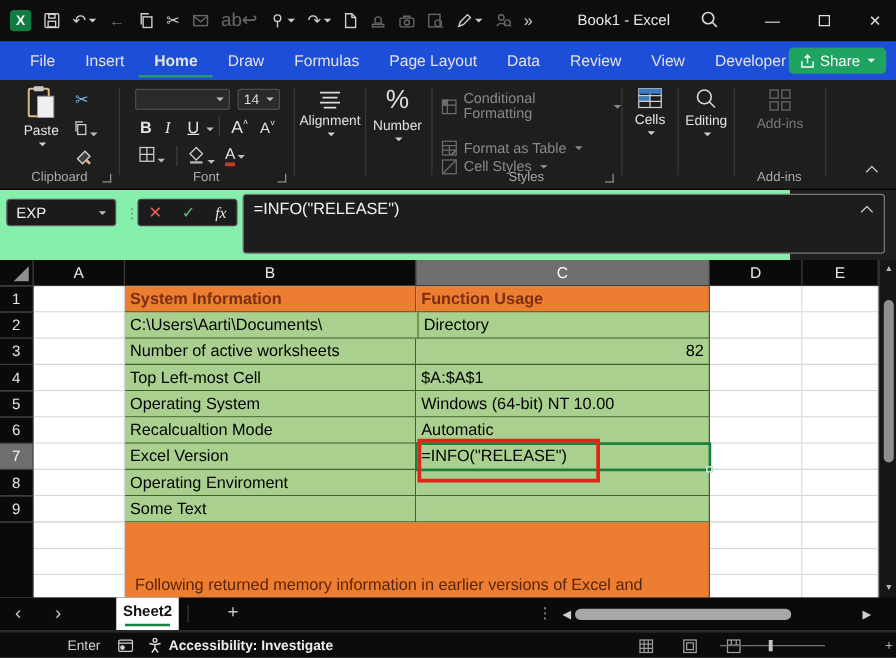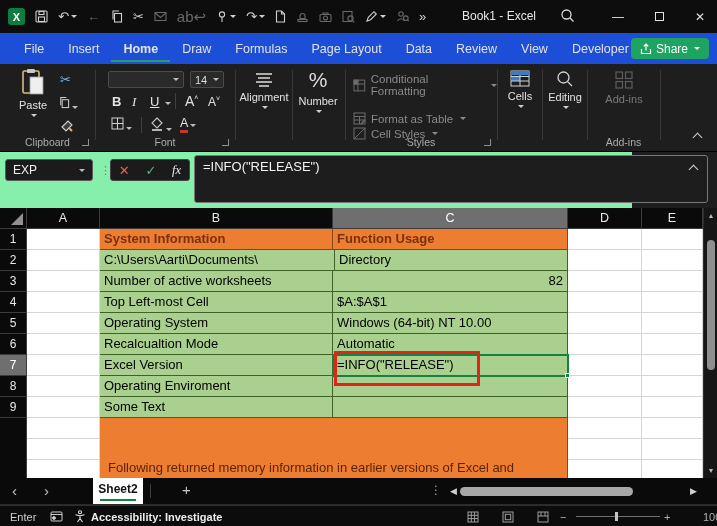--- a/index.html
+++ b/index.html
@@ -79,21 +79,21 @@
   .snav { position:absolute; top:4px; color:#c8c8c8; font-size:15px; }
   #sheet-tab { position:absolute; left:93px; top:0; width:50px; height:26px; background:#fff; color:#111; font-size:12px; font-weight:600; display:flex; align-items:flex-start; justify-content:center; padding-top:4px; }
   #sheet-tab .uline { position:absolute; bottom:3px; left:7px; right:7px; height:2px; background:#15833f; }
   #tab-sep { position:absolute; left:150px; top:6px; width:1px; height:14px; background:#3d3d3d; }
   #add-sheet { position:absolute; left:182px; top:3px; color:#c8c8c8; font-size:15px; }
   #sheet-dots { position:absolute; left:430px; top:5px; color:#9a9a9a; font-size:12px; }
   .harrow { position:absolute; top:8px; color:#d0d0d0; font-size:9px; }
   #hthumb { position:absolute; left:460px; top:9px; width:173px; height:9px; background:#a8a8a8; border-radius:5px; }
   
   #statusbar { position:absolute; top:505px; left:0; width:717px; height:21px; background:#0c0c0c; border-top:1px solid #2e2e2e; font-size:11px; color:#d0d0d0; }
-  .sitem { position:absolute; top:0; height:21px; display:flex; align-items:center; }
+  .sitem { position:absolute; top:0; height:21px; display:flex; align-items:center;margin-left:44px; }
   #zoom-track { position:absolute; left:576px; top:10px; width:84px; height:1px; background:#6f6f6f; }
   #zoom-tick { position:absolute; left:617px; top:6px; width:1px; height:9px; background:#8a8a8a; }
   #zoom-thumb { position:absolute; left:615px; top:6px; width:3px; height:9px; background:#c4c4c4; }
 </style>
 </head>
 <body>
 
 <div id="root">
 
   <div id="titlebar">

